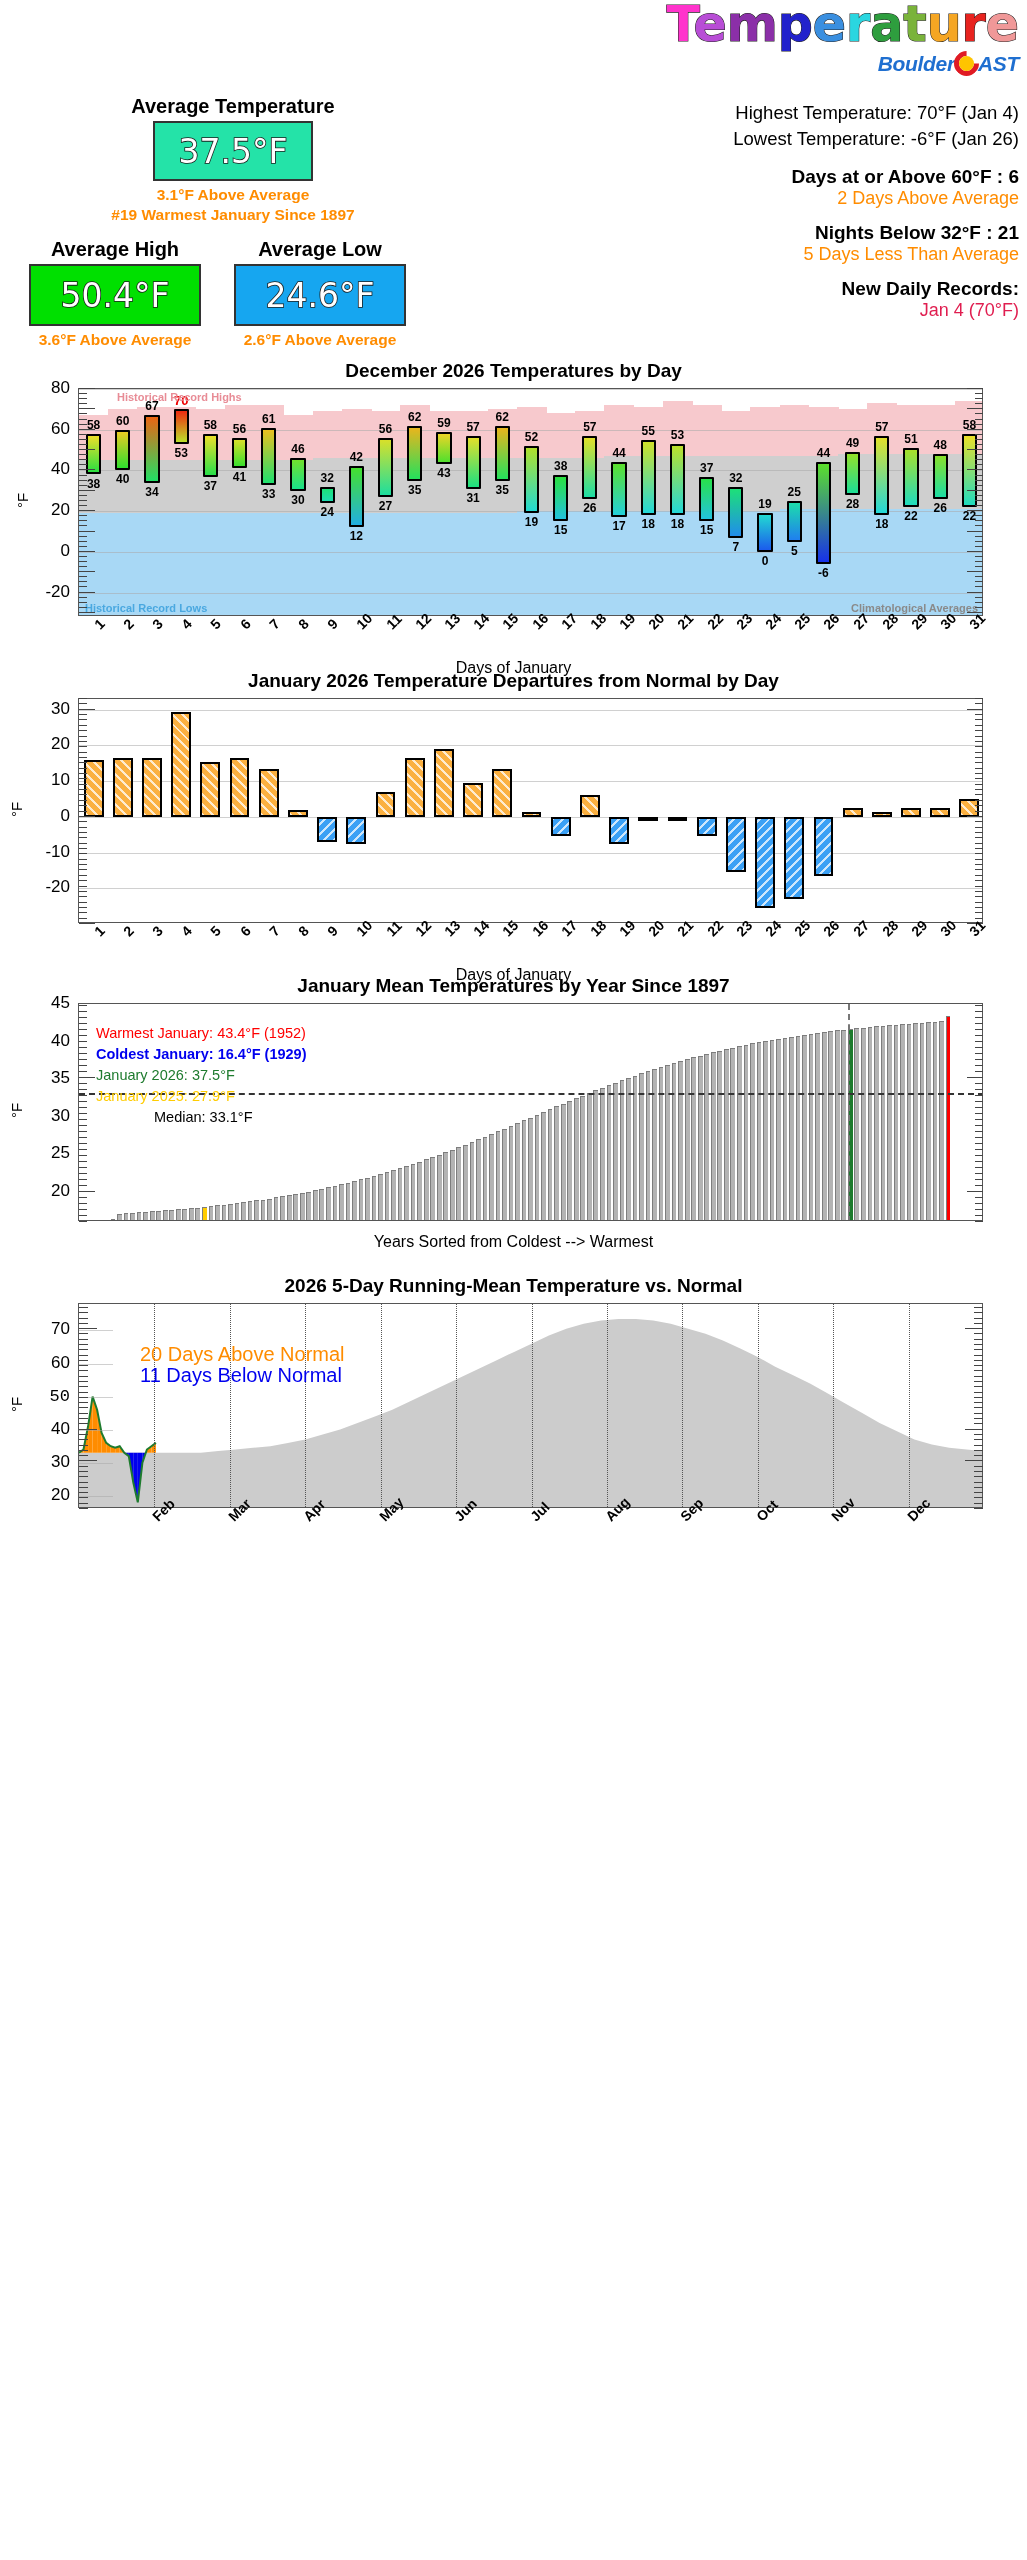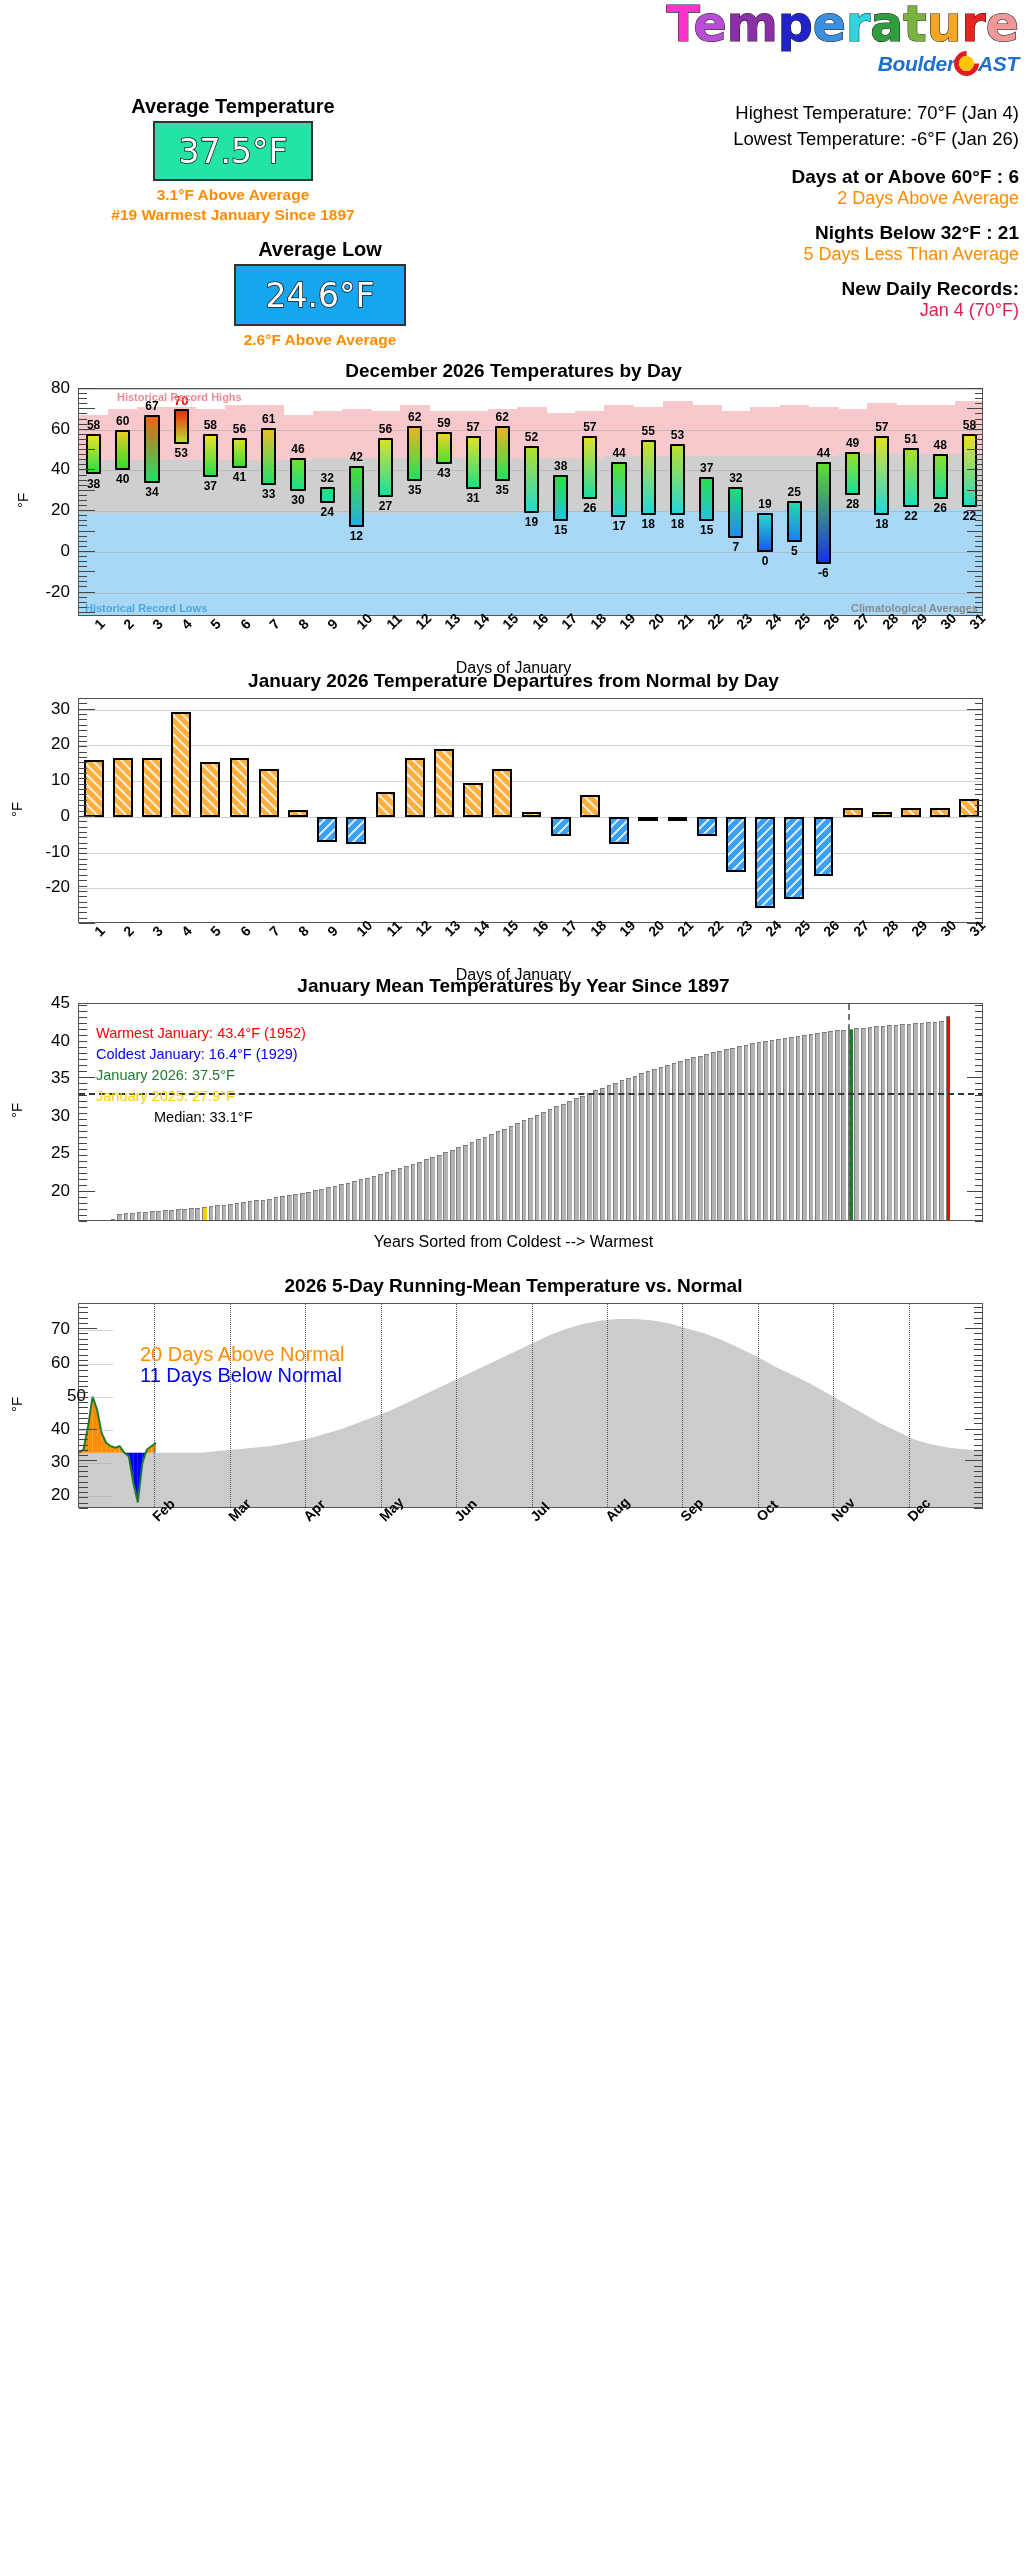--- a/index.html
+++ b/index.html
@@ -79,20 +79,27 @@
     <div class="statlabel">Average Temperature</div>
     <div class="valbox" id="box-avgtemp" style="width: 160px; height: 60px; margin: 0px auto; background: rgb(36, 227, 168);">
       <span class="valtext">37.5°F</span>
     </div>
     <div class="sub">
       <div>3.1°F Above Average</div>
       <div>#19 Warmest January Since 1897</div>
     </div>
   </div>
 
+  <div class="statblk" style="left:10px; top:148px; width:210px;">
+    <div class="statlabel">Average High</div>
+    <div class="valbox" id="box-avghigh" style="width: 172px; height: 62px; margin: 0px auto; background: rgb(0, 224, 0);">
+      <span class="valtext">50.4°F</span>
+    </div>
+    <div class="sub">3.6°F Above Average</div>
+  </div>
 
   <div class="statblk" style="left:215px; top:148px; width:210px;">
     <div class="statlabel">Average Low</div>
     <div class="valbox" id="box-avglow" style="width: 172px; height: 62px; margin: 0px auto; background: rgb(22, 166, 240);">
       <span class="valtext">24.6°F</span>
     </div>
     <div class="sub">2.6°F Above Average</div>
   </div>
 
   <div class="rstats" style="top:10px;">
@@ -742,21 +749,21 @@
         <div class="c3bar" style="left: 834.178px; top: 19.1682px; width: 4.69758px; height: 198.832px; background: rgb(179, 179, 179); border-left: 0.6px solid rgb(125, 125, 125); border-top: 0.6px solid rgb(125, 125, 125);"></div>
         <div class="c3bar" style="left: 840.703px; top: 18.7205px; width: 4.69758px; height: 199.279px; background: rgb(179, 179, 179); border-left: 0.6px solid rgb(125, 125, 125); border-top: 0.6px solid rgb(125, 125, 125);"></div>
         <div class="c3bar" style="left: 847.227px; top: 18.2909px; width: 4.69758px; height: 199.709px; background: rgb(179, 179, 179); border-left: 0.6px solid rgb(125, 125, 125); border-top: 0.6px solid rgb(125, 125, 125);"></div>
         <div class="c3bar" style="left: 853.752px; top: 17.8785px; width: 4.69758px; height: 200.121px; background: rgb(179, 179, 179); border-left: 0.6px solid rgb(125, 125, 125); border-top: 0.6px solid rgb(125, 125, 125);"></div>
         <div class="c3bar" style="left: 860.276px; top: 17.4825px; width: 4.69758px; height: 200.518px; background: rgb(179, 179, 179); border-left: 0.6px solid rgb(125, 125, 125); border-top: 0.6px solid rgb(125, 125, 125);"></div>
         <div class="c3bar" style="left: 866.801px; top: 12.0276px; width: 4.69758px; height: 205.972px; background: rgb(255, 0, 0); border-left: 0.6px solid rgb(125, 125, 125); border-top: 0.6px solid rgb(125, 125, 125);"></div>
         <div style="position: absolute; left: 0px; top: 89.4552px; width: 905px; height: 0px; border-top: 2px dashed rgb(51, 51, 51);"></div>
         <div style="position: absolute; left: 768.934px; top: 0px; width: 0px; height: 218px; border-left: 2px dashed rgb(119, 119, 119);"></div>
       </div>
       <div class="c3ann" style="left: 96px; top: 28px; color: rgb(255, 0, 0); font-weight: normal;">Warmest January: 43.4°F (1952)</div>
-      <div class="c3ann" style="left: 96px; top: 49px; color: rgb(0, 0, 238); font-weight: normal;">Coldest January: 16.4°F (1929)</div>
+      <div class="c3ann" style="left: 96px; top: 49px; color: rgb(0, 0, 238); font-weight: bold;">Coldest January: 16.4°F (1929)</div>
       <div class="c3ann" style="left: 96px; top: 70px; color: rgb(30, 123, 46); font-weight: normal;">January 2026: 37.5°F</div>
       <div class="c3ann" style="left: 96px; top: 91px; color: rgb(255, 204, 0); font-weight: normal;">January 2025: 27.9°F</div>
       <div class="c3ann" style="left: 154px; top: 112px; color: rgb(0, 0, 0); font-weight: normal;">Median: 33.1°F</div>
       <div class="ytick" style="left: 4px; top: 193.931px; width: 66px;">20</div>
       <div class="ytick" style="left: 4px; top: 156.345px; width: 66px;">25</div>
       <div class="ytick" style="left: 4px; top: 118.759px; width: 66px;">30</div>
       <div class="ytick" style="left: 4px; top: 81.1724px; width: 66px;">35</div>
       <div class="ytick" style="left: 4px; top: 43.5862px; width: 66px;">40</div>
       <div class="ytick" style="left: 4px; top: 6px; width: 66px;">45</div>
       <div class="minortick" style="left: 79px; top: 224px; width: 8px;"></div>
@@ -888,21 +895,21 @@
       <div class="xtk" style="left: 451.083px; top: 216px;">Jun</div>
       <div class="xtk" style="left: 526.5px; top: 216px;">Jul</div>
       <div class="xtk" style="left: 601.917px; top: 216px;">Aug</div>
       <div class="xtk" style="left: 677.333px; top: 216px;">Sep</div>
       <div class="xtk" style="left: 752.75px; top: 216px;">Oct</div>
       <div class="xtk" style="left: 828.167px; top: 216px;">Nov</div>
       <div class="xtk" style="left: 903.583px; top: 216px;">Dec</div>
       <div class="ytick" style="left: 4px; top: 197.774px; width: 66px;">20</div>
       <div class="ytick" style="left: 4px; top: 164.71px; width: 66px;">30</div>
       <div class="ytick" style="left: 4px; top: 131.645px; width: 66px;">40</div>
-      <div class="ytick" style="left: 20px; top: 98.5806px; width: 66px;">50</div>
+      <div class="ytick" style="left: 4px; top: 98.5806px; width: 66px; font-family: Liberation Mono, monospace;">50</div>
       <div class="ytick" style="left: 4px; top: 65.5161px; width: 66px;">60</div>
       <div class="ytick" style="left: 4px; top: 32.4516px; width: 66px;">70</div>
       <div class="minortick" style="left: 79px; top: 211px; width: 9px;"></div>
       <div class="minortick" style="left: 974px; top: 211px; width: 9px;"></div>
       <div class="minortick" style="left: 79px; top: 205.71px; width: 9px;"></div>
       <div class="minortick" style="left: 974px; top: 205.71px; width: 9px;"></div>
       <div class="minortick" style="left: 79px; top: 200.419px; width: 9px;"></div>
       <div class="minortick" style="left: 974px; top: 200.419px; width: 9px;"></div>
       <div class="minortick" style="left: 79px; top: 195.129px; width: 9px;"></div>
       <div class="minortick" style="left: 974px; top: 195.129px; width: 9px;"></div>

